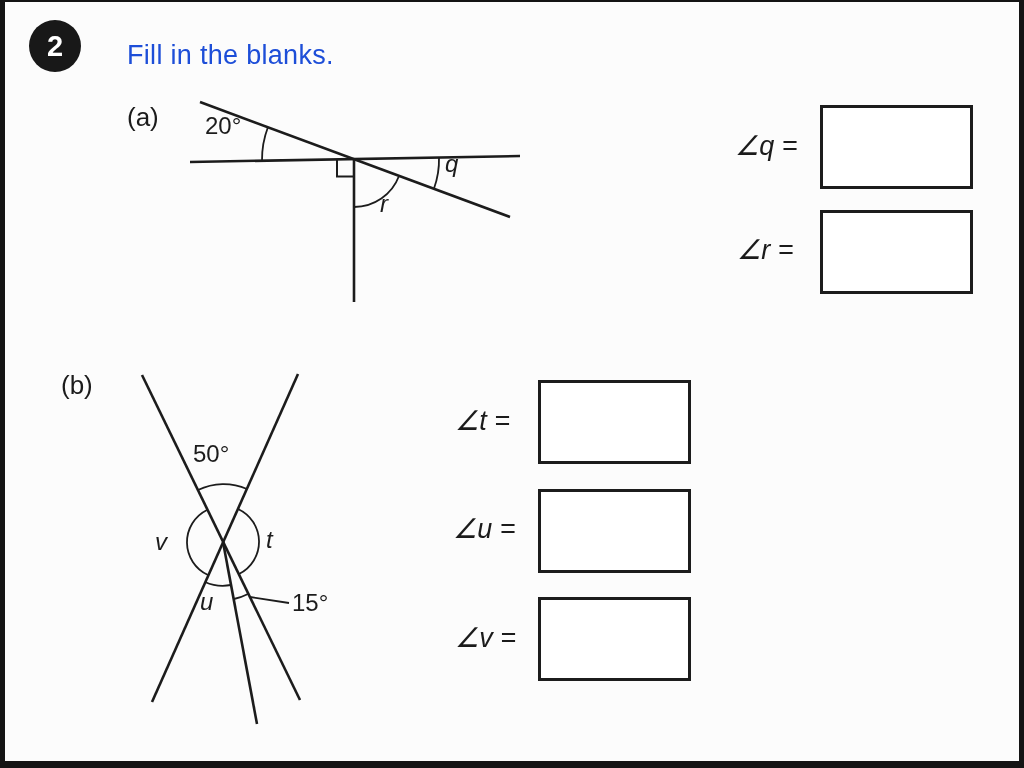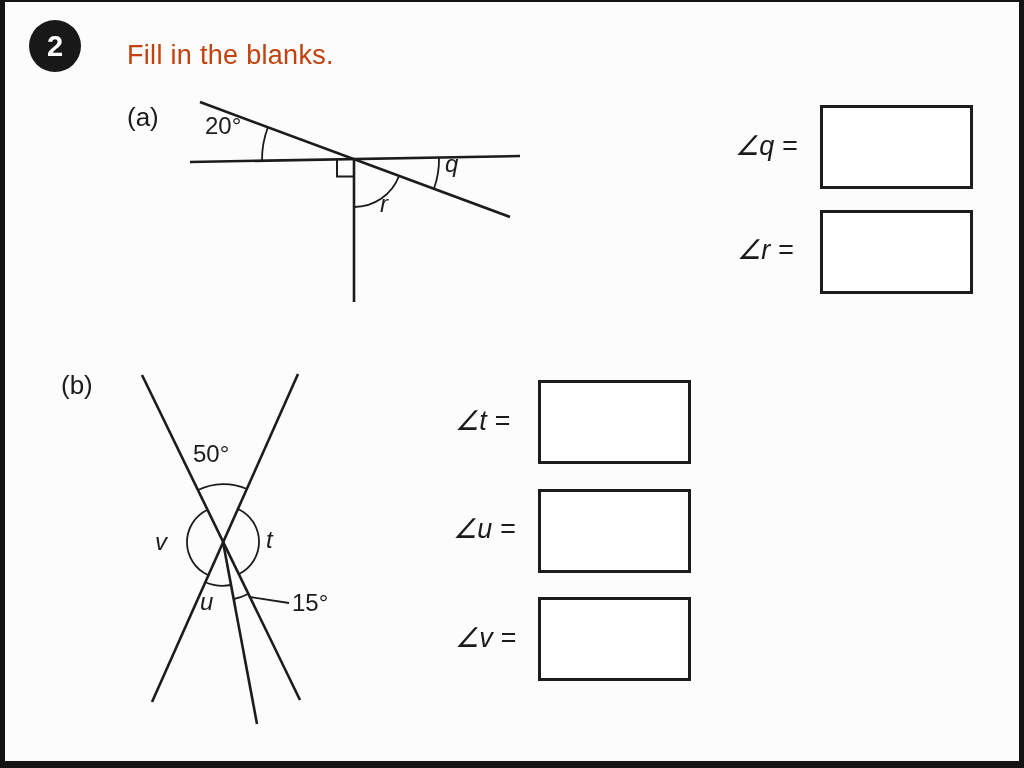--- a/index.html
+++ b/index.html
@@ -29,21 +29,21 @@
     background: #181818;
     color: #ffffff;
     display: flex; align-items: center; justify-content: center;
     font-size: 29px; font-weight: bold;
   }
   .prompt {
     position: absolute;
     left: 122px; top: 38px;
     font-size: 27px;
     letter-spacing: 0.3px;
-    color: #c2410c;
+    color: #1d4ed8;
   }
   .part-label {
     position: absolute;
     font-size: 26px;
     color: #1b1b1b;
   }
   .part-a-label { left: 122px; top: 100px; }
   .part-b-label { left: 56px; top: 368px; }
   .diagram { position: absolute; }
   .diagram-a { left: 130px; top: 88px; }

